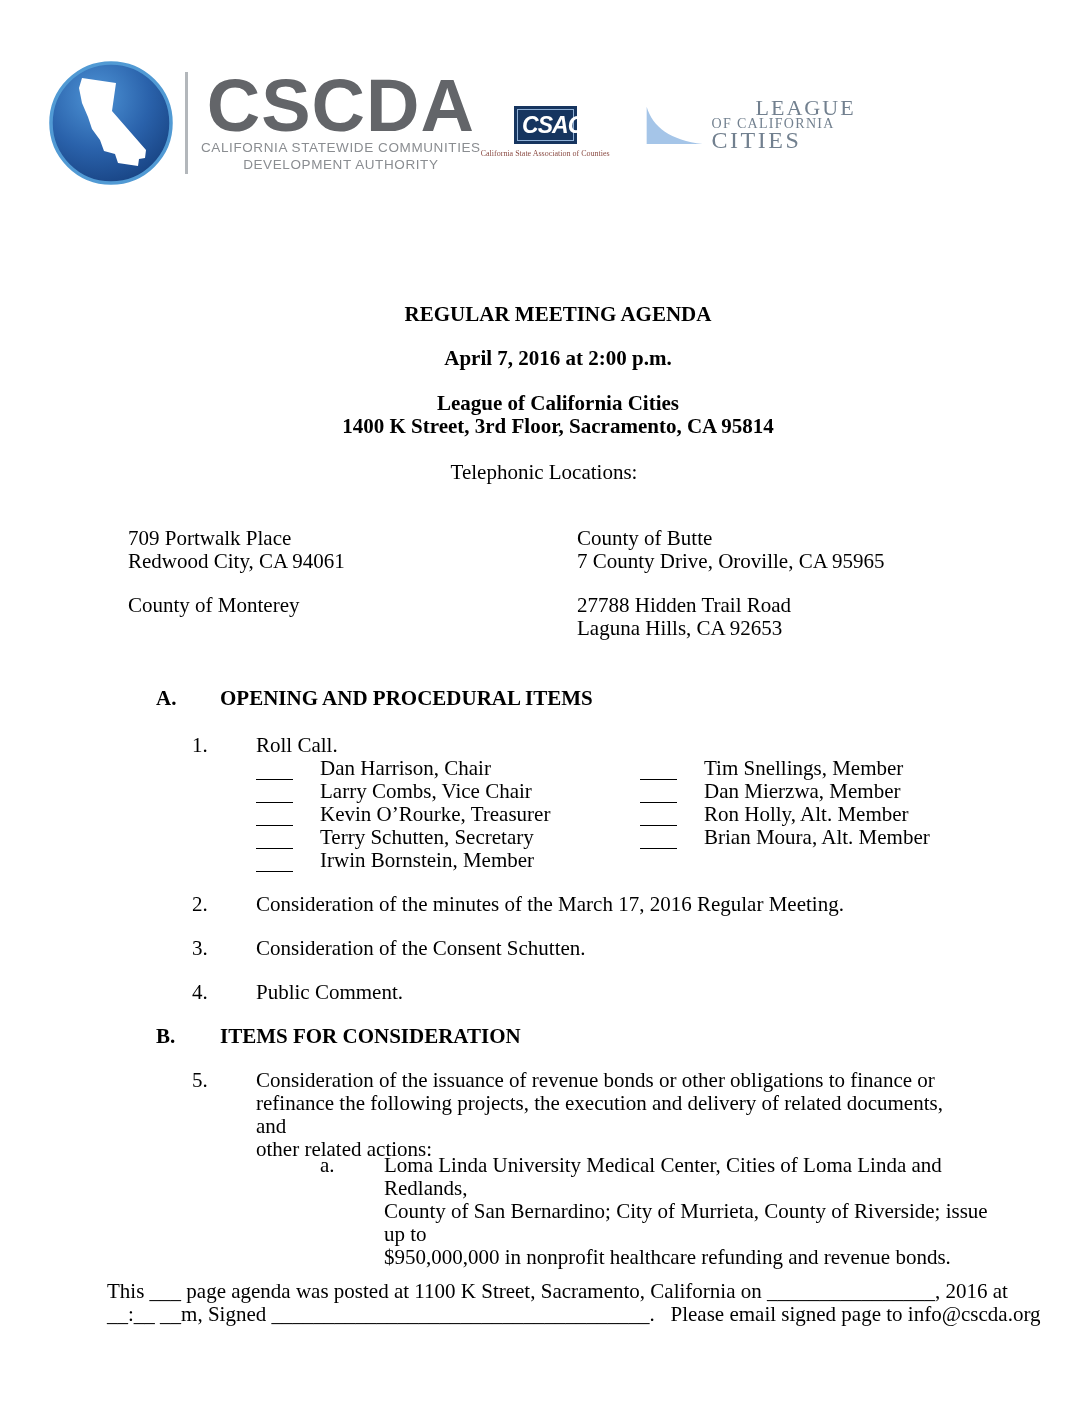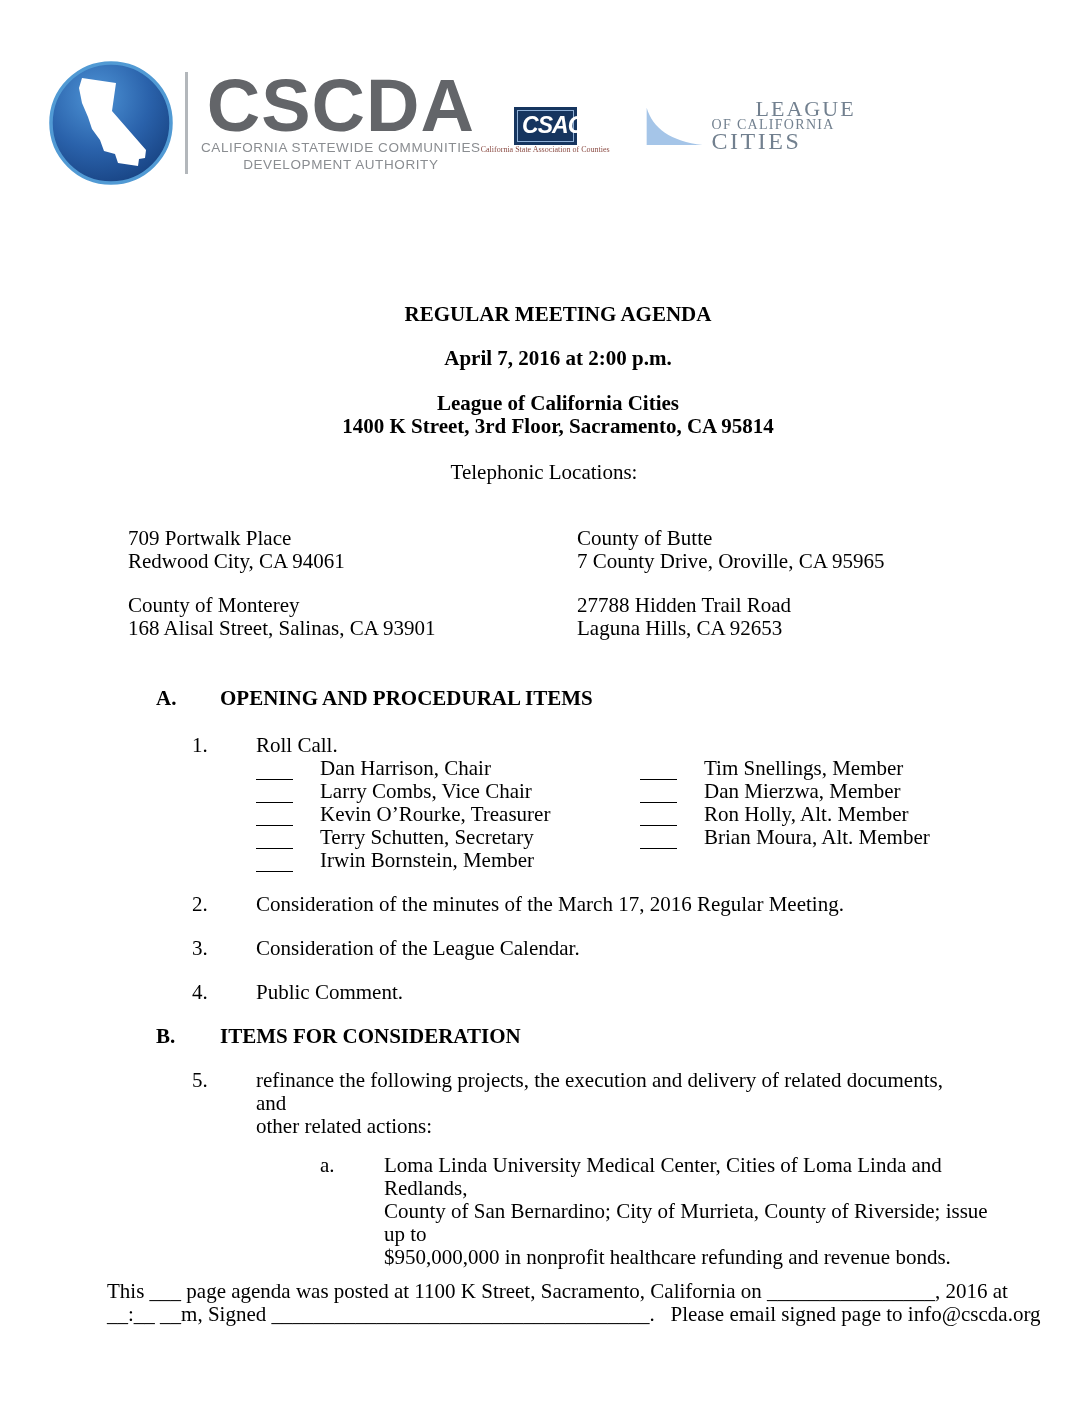--- a/index.html
+++ b/index.html
@@ -30,21 +30,21 @@
   .logo-sub:first-of-type { margin-top:5px; }
 
   .partners-row { display:flex; align-items:flex-start; margin-top:7px; }
   .csac { display:flex; flex-direction:column; align-items:center; margin-top:11px; }
   .csac-box { width:63px; height:38px; background:#16355f;
               box-shadow: inset 0 0 0 3px #16355f, inset 0 0 0 4px #8fb0d6;
               display:flex; align-items:center; justify-content:center; }
   .csac-acronym { color:#ffffff; font-family:"Liberation Sans", sans-serif;
                   font-style:italic; font-weight:bold; font-size:23px;
                   letter-spacing:-1px; line-height:1;margin-left:15px; }
-  .csac-caption { font-family:"Liberation Serif", serif;
+  .csac-caption { margin-top:5px; font-family:"Liberation Serif", serif;
                   font-size:8px; line-height:9px; color:#8a4a42; white-space:nowrap; }
   .league { display:flex; margin-left:34px; }
   .league-sail { width:60px; height:62px; flex:none; }
   .league-text { margin-left:8px; margin-top:3px;
                  font-family:"Liberation Serif", serif; color:#72808f; }
   .league-l1 { font-size:22px; line-height:19px; letter-spacing:2px;margin-left:44px; }
   .league-l2 { font-size:14px; line-height:11px; letter-spacing:1.3px; margin-top:1px; }
   .league-l3 { font-size:24px; line-height:23px; letter-spacing:2.5px; }
 
   
@@ -116,21 +116,20 @@
   <div class="loc" style="top:527px; left:128px">
     <div>709 Portwalk Place</div>
     <div>Redwood City, CA 94061</div>
   </div>
   <div class="loc" style="top:527px; left:577px">
     <div>County of Butte</div>
     <div>7 County Drive, Oroville, CA 95965</div>
   </div>
   <div class="loc" style="top:594px; left:128px">
     <div>County of Monterey</div>
-    <div>168 Alisal Street, Salinas, CA 93901</div>
   </div>
   <div class="loc" style="top:594px; left:577px">
     <div>27788 Hidden Trail Road</div>
     <div>Laguna Hills, CA 92653</div>
   </div>
 
   <div class="row b" style="top:687px; left:128px">
     <span class="lbl">A.</span>
     <span>OPENING AND PROCEDURAL ITEMS</span>
   </div>
@@ -177,35 +176,36 @@
     <span class="blank"></span>
     <span class="roll-name">Brian Moura, Alt. Member</span>
   </div>
 
   <div class="row" style="top:893px; left:192px">
     <span class="lbl">2.</span>
     <span class="itxt">Consideration of the minutes of the March 17, 2016 Regular Meeting.</span>
   </div>
   <div class="row" style="top:937px; left:192px">
     <span class="lbl">3.</span>
-    <span class="itxt">Consideration of the League Calendar.</span>
+    <span class="itxt">Consideration of the Consent Schutten.</span>
   </div>
   <div class="row" style="top:981px; left:192px">
     <span class="lbl">4.</span>
     <span class="itxt">Public Comment.</span>
   </div>
 
   <div class="row b" style="top:1025px; left:128px">
     <span class="lbl">B.</span>
     <span>ITEMS FOR CONSIDERATION</span>
   </div>
 
   <div class="row" style="top:1069px; left:192px">
     <span class="lbl">5.</span>
     <span class="itxt">
+      <div>Consideration of the issuance of revenue bonds or other obligations to finance or</div>
       <div>refinance the following projects, the execution and delivery of related documents, and</div>
       <div>other related actions:</div>
     </span>
   </div>
 
   <div class="row" style="top:1154px; left:320px">
     <span class="lbl">a.</span>
     <span class="stxt">
       <div>Loma Linda University Medical Center, Cities of Loma Linda and Redlands,</div>
       <div>County of San Bernardino; City of Murrieta, County of Riverside; issue up to</div>

